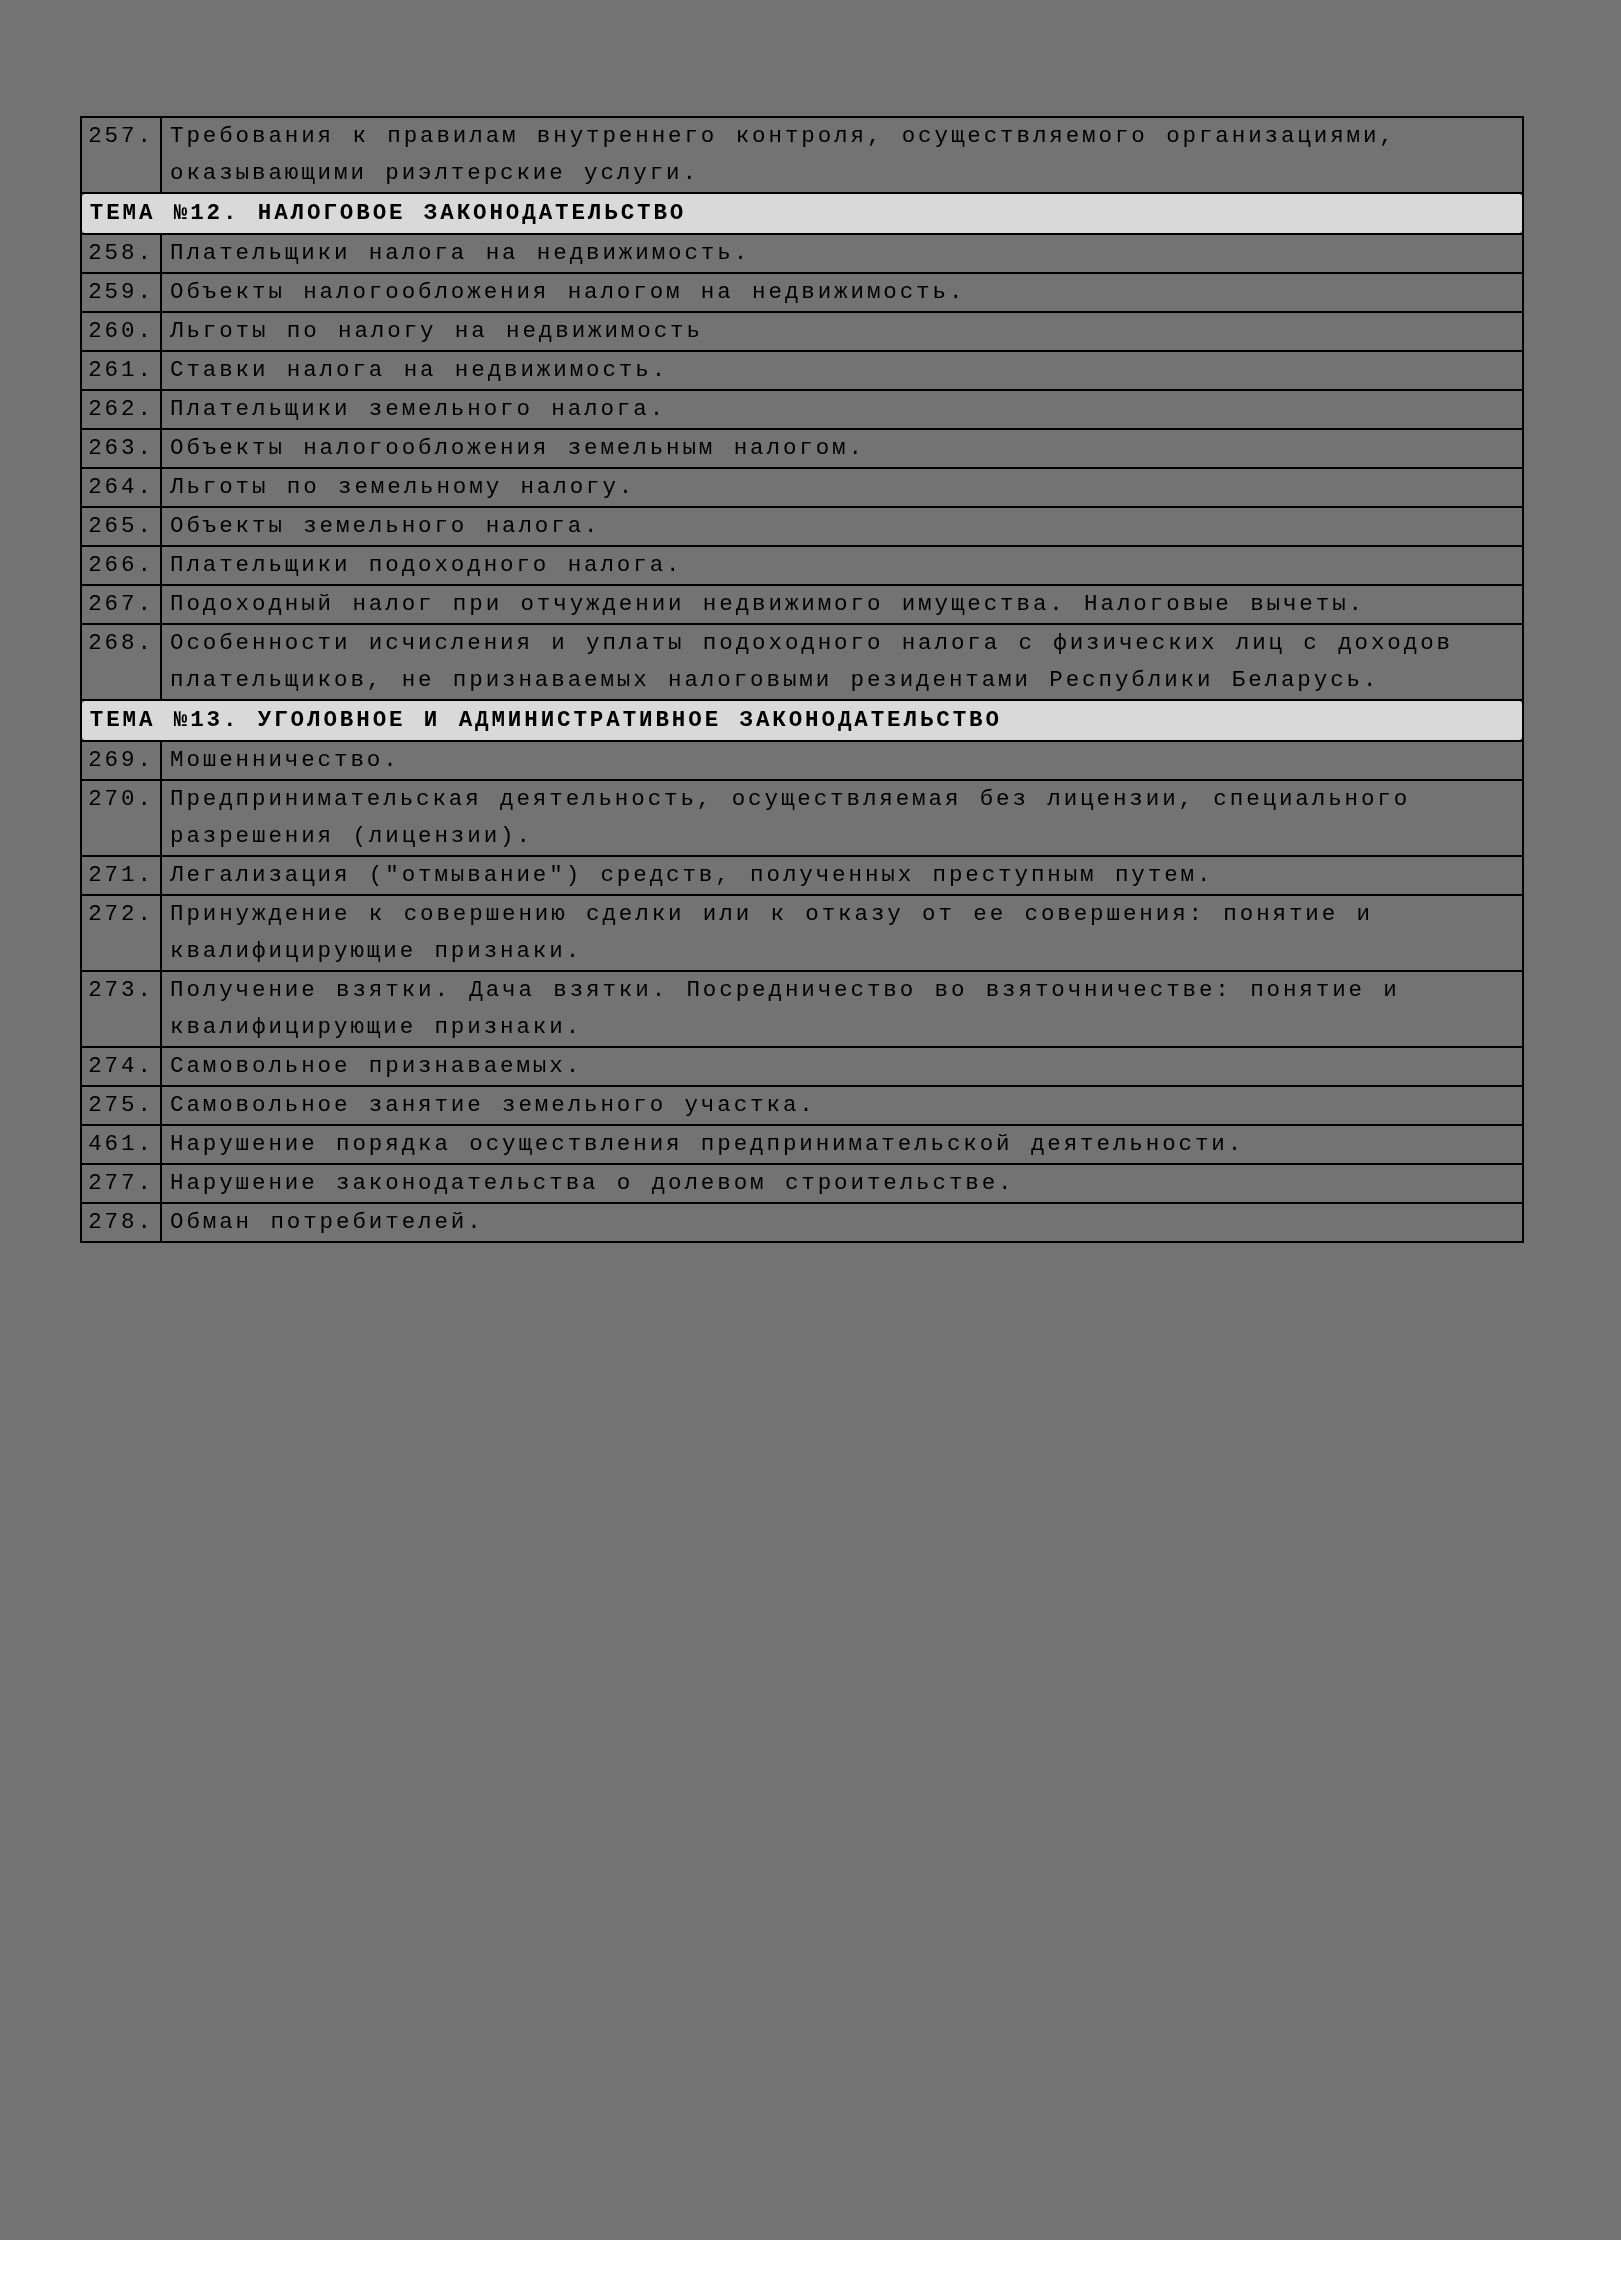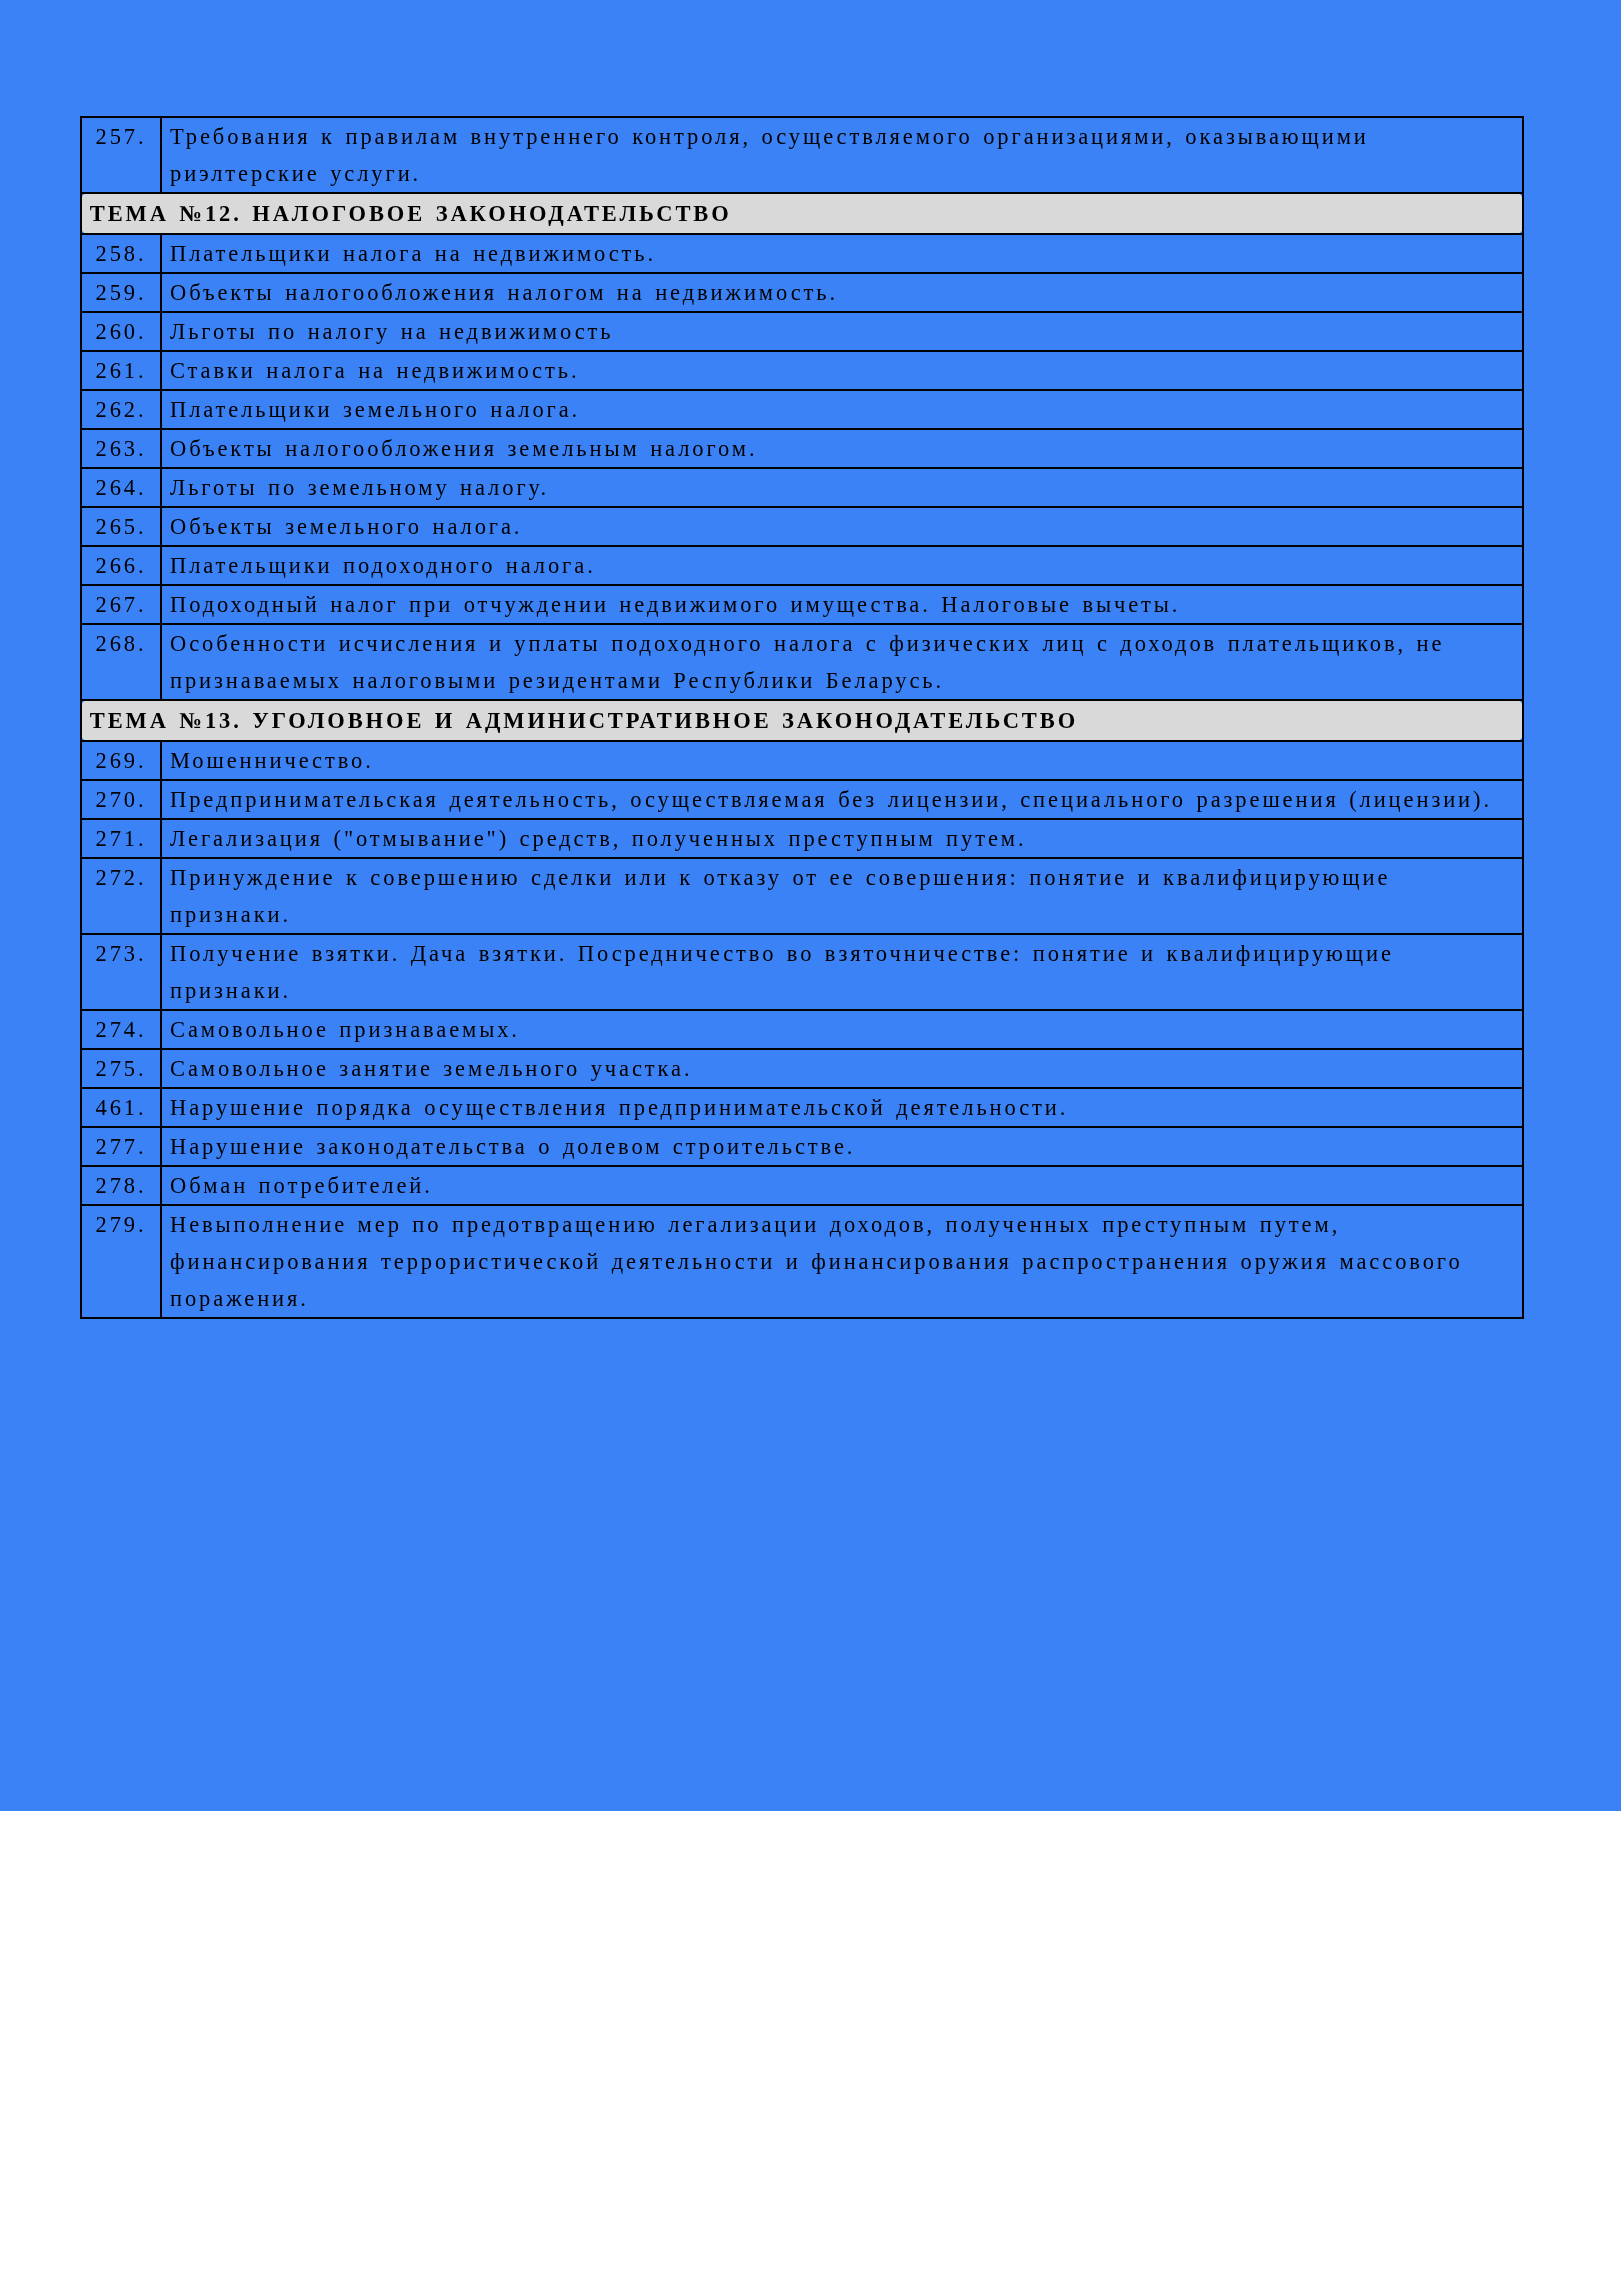--- a/index.html
+++ b/index.html
@@ -3,23 +3,23 @@
 <meta charset="utf-8">
 <style>
   html, body {
     margin: 0;
     padding: 0;
     background: #ffffff;
   }
   .sheet {
     position: relative;
     width: 1621px;
-    height: 1811px;
-    background: #3b82f6;
-    font-family: Liberation Serif, serif;
+    height: 2240px;
+    background: #737373;
+    font-family: Liberation Mono, monospace;
     color: #000000;
   }
   table.topics {
     position: absolute;
     left: 80px;
     top: 116px;
     width: 1444px;
     border-collapse: collapse;
     table-layout: fixed;
   }
@@ -141,20 +141,16 @@
           <td class="text-cell">Нарушение порядка осуществления предпринимательской деятельности.</td>
         </tr>
         <tr class="item-row">
           <td class="num-cell">277.</td>
           <td class="text-cell">Нарушение законодательства о долевом строительстве.</td>
         </tr>
         <tr class="item-row">
           <td class="num-cell">278.</td>
           <td class="text-cell">Обман потребителей.</td>
         </tr>
-        <tr class="item-row">
-          <td class="num-cell">279.</td>
-          <td class="text-cell">Невыполнение мер по предотвращению легализации доходов, полученных преступным путем, финансирования террористической деятельности и финансирования распространения оружия массового поражения.</td>
-        </tr>
       </tbody>
   </table>
 </div>
 
 
 </body></html>

